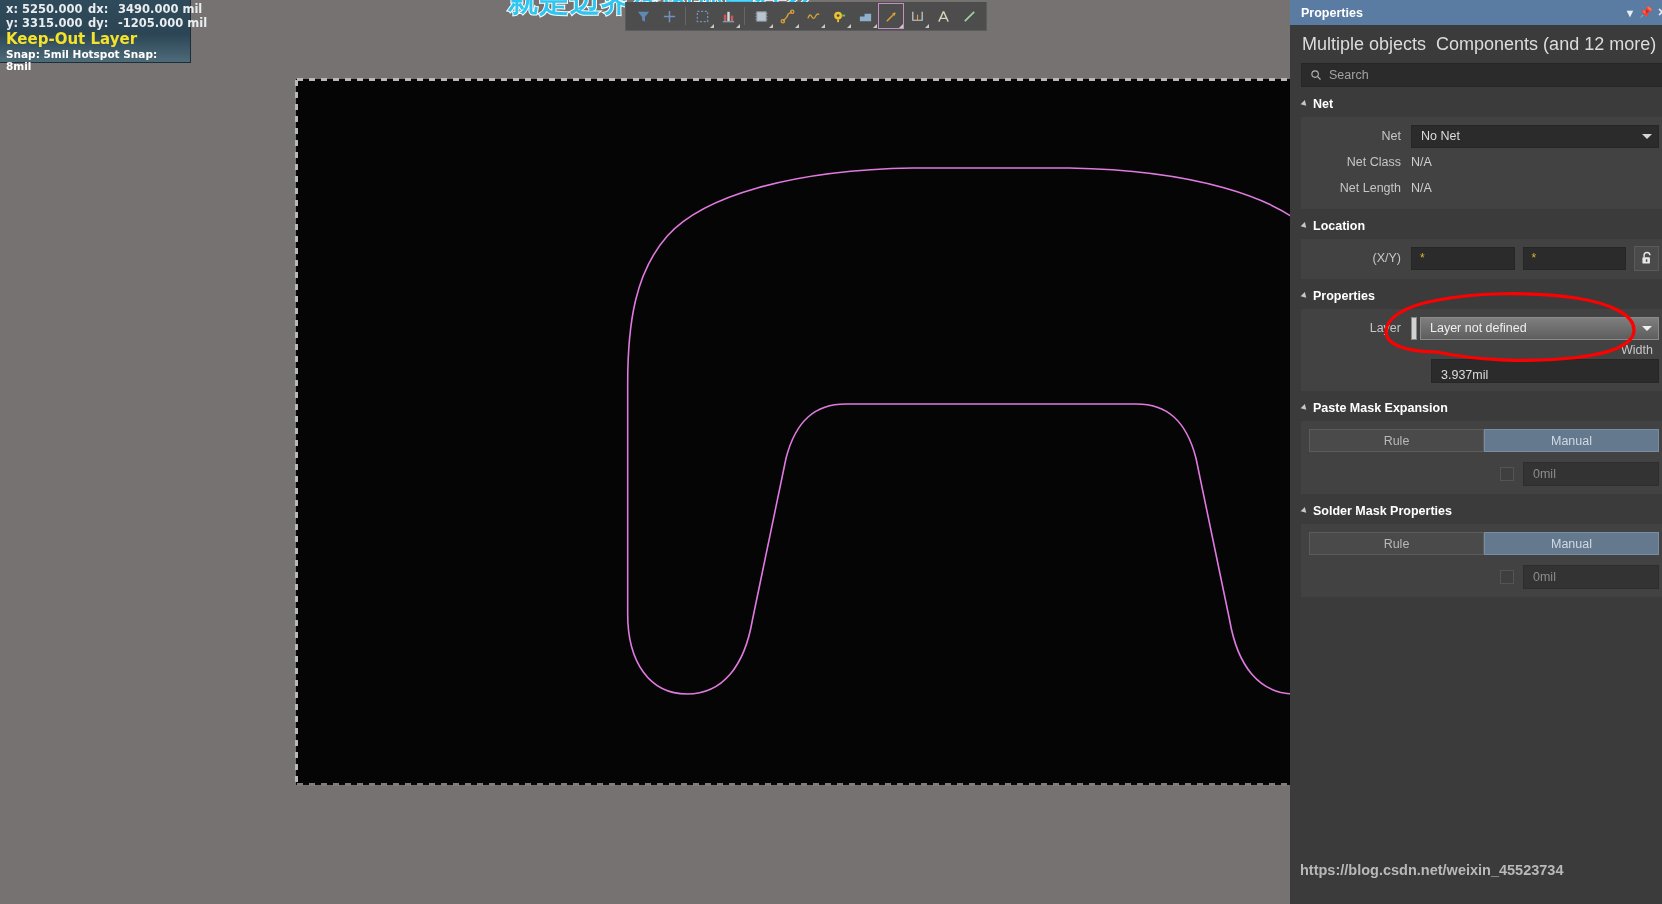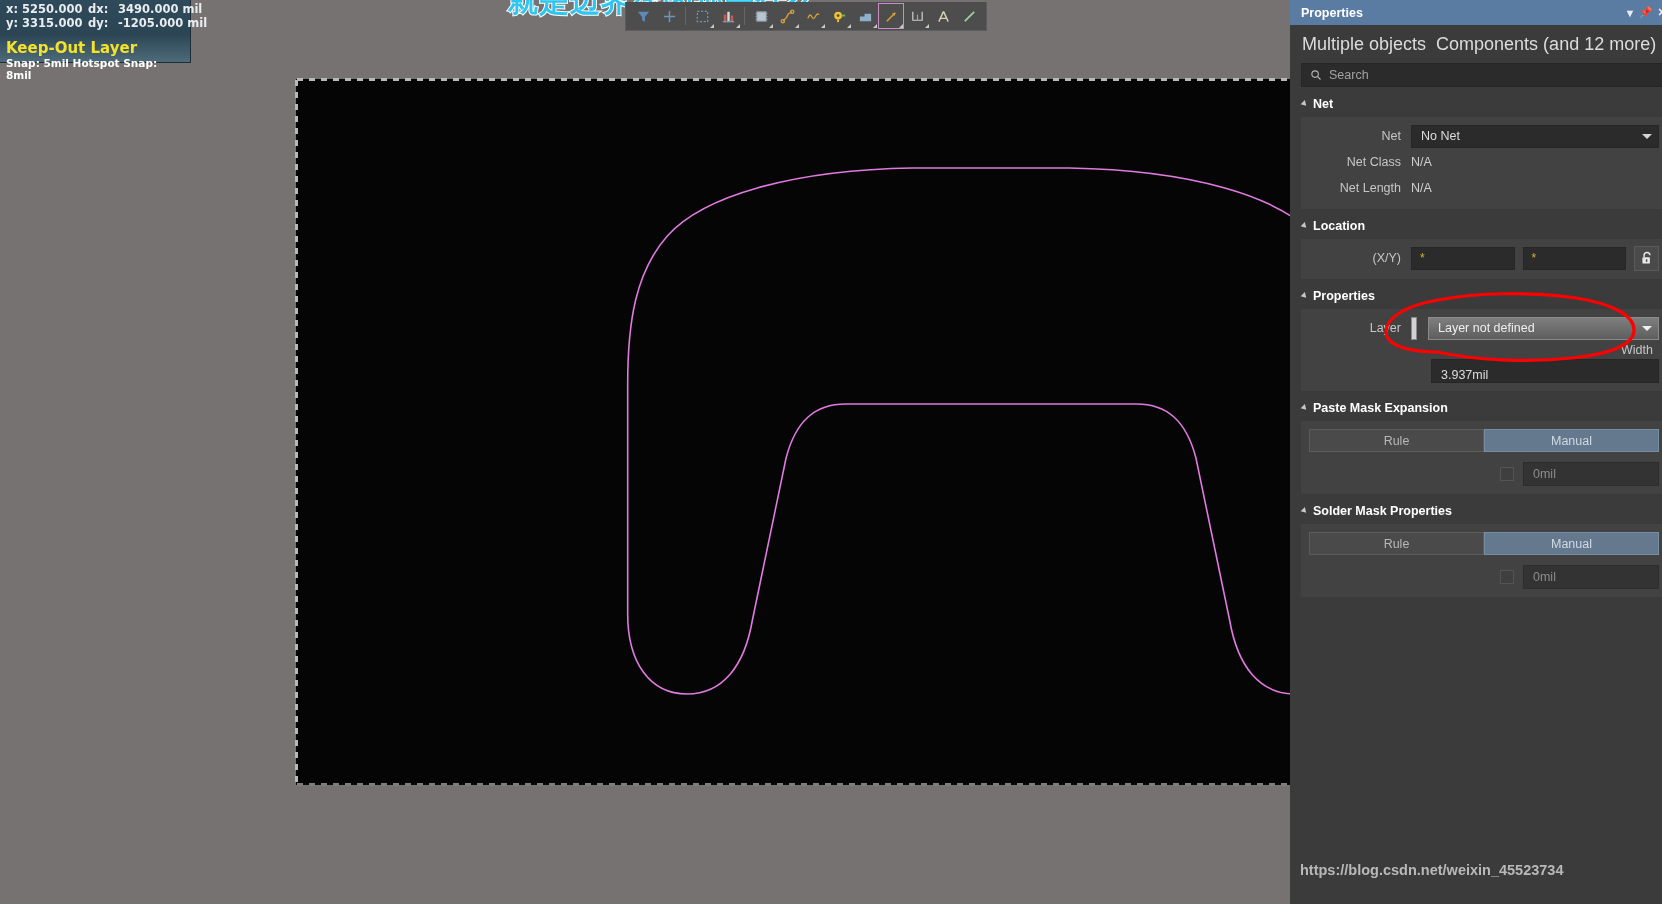--- a/index.html
+++ b/index.html
@@ -63,21 +63,21 @@
     font-size: 11.5px; font-weight: bold;
     letter-spacing: 0px; line-height: 14px;
     white-space: nowrap;
     font-family: "DejaVu Sans", sans-serif;
   }
   .hud-row .lbl { display: inline-block; width: 12px; }
   .hud-row .v1  { display: inline-block; width: 62px; }
   .hud-row .lbl2{ display: inline-block; width: 26px; }
   .hud-layer {
     color: #f5e22a; font-weight: bold; font-size: 15px;
-    line-height: 17px; margin-top: 10px;
+    line-height: 17px; margin-top: 1px;
     font-family: "DejaVu Sans", sans-serif;
   }
   .hud-snap {
     color: #ffffff; font-weight: bold; font-size: 10.5px;
     line-height: 12px;
     font-family: "DejaVu Sans", sans-serif;
   }
 
   
   .banner-cn {
@@ -206,21 +206,21 @@
     border-left: 5px solid transparent;
     border-right: 5px solid transparent;
     border-top: 5px solid #d6d6d6;
   }
   .combo.light {
     background: linear-gradient(to bottom, #7e7e7e 0%, #6e6e6e 50%, #5e5e5e 100%);
     border: 1px solid #8a8a8a;
     color: #efefef;
   }
   .combo.light .carr { border-top-color: #efefef; }
-  .combo-wrap { flex: 1; display: flex; align-items: center; gap: 11px; }
+  .combo-wrap { flex: 1; display: flex; align-items: center; gap: 3px; }
   .combo-grip {
     width: 6px; height: 23px;
     background: #d2d2d2; border: 1px solid #8a8a8a;
     box-sizing: border-box; flex: none;
   }
 
   .xy-inputs { flex: 1; display: flex; align-items: center; gap: 8px; }
   .xy-field {
     flex: 1; height: 23px;
     background: #2b2b2b; border: 1px solid #262626;

